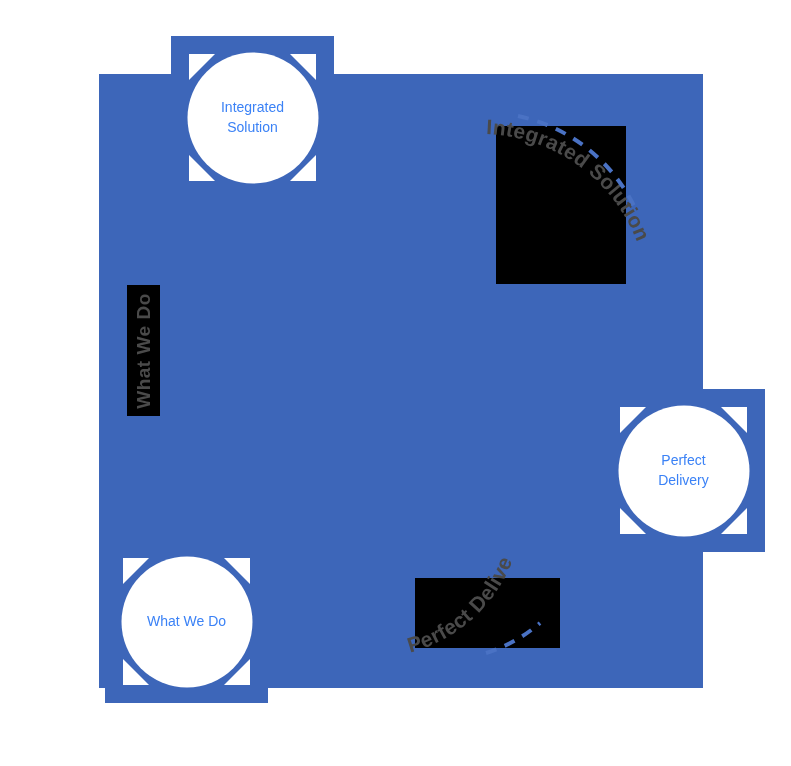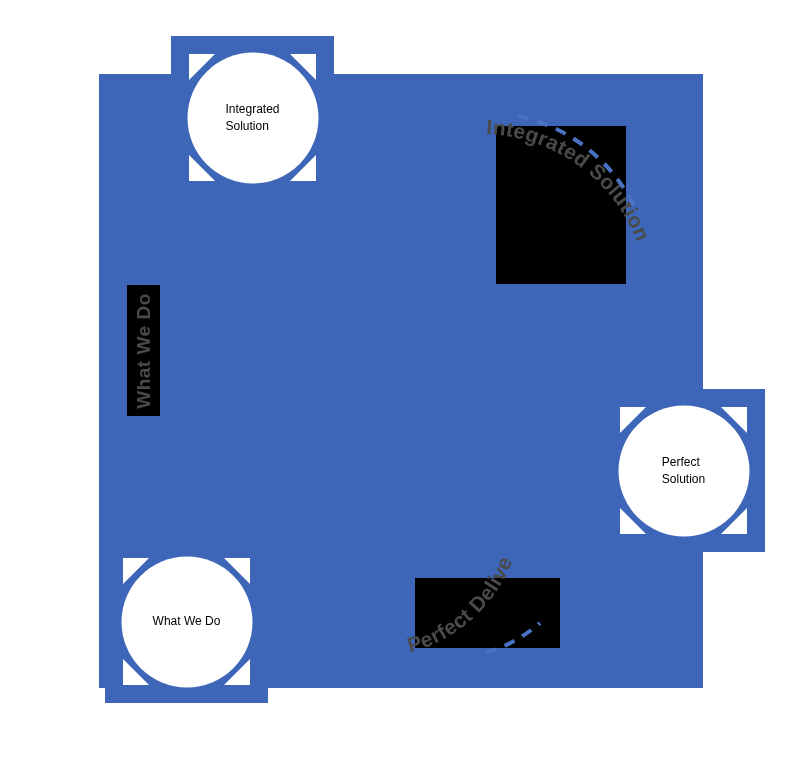--- a/index.html
+++ b/index.html
@@ -69,23 +69,24 @@
   .node-card .disc {
     position: absolute;
     left: 50%;
     top: 50%;
     transform: translate(-50%, -50%);
     background: #ffffff;
     border-radius: 50%;
     display: flex;
     align-items: center;
     justify-content: center;
+    text-align: center;
     line-height: 1.42;
-    color: #000000;
-    font-size: 12px;
+    color: #3b82f6;
+    font-size: 14px;
     white-space: pre-line;
   }
 
   
   #card-integrated-solution {
     left: 171px; top: 36px;
     width: 163px; height: 163px;
   }
   #card-integrated-solution .disc {
     width: 131px; height: 131px;
@@ -178,21 +179,21 @@
     <div class="disc">Integrated
 Solution</div>
   </div>
 
   <div class="node-card" id="card-perfect-delivery">
     <span class="notch tl"></span>
     <span class="notch tr"></span>
     <span class="notch bl"></span>
     <span class="notch br"></span>
     <div class="disc">Perfect
-Solution</div>
+Delivery</div>
   </div>
 
   <div class="node-card" id="card-what-we-do">
     <span class="notch tl"></span>
     <span class="notch tr"></span>
     <span class="notch bl"></span>
     <span class="notch br"></span>
     <div class="disc">What We Do</div>
   </div>
 

